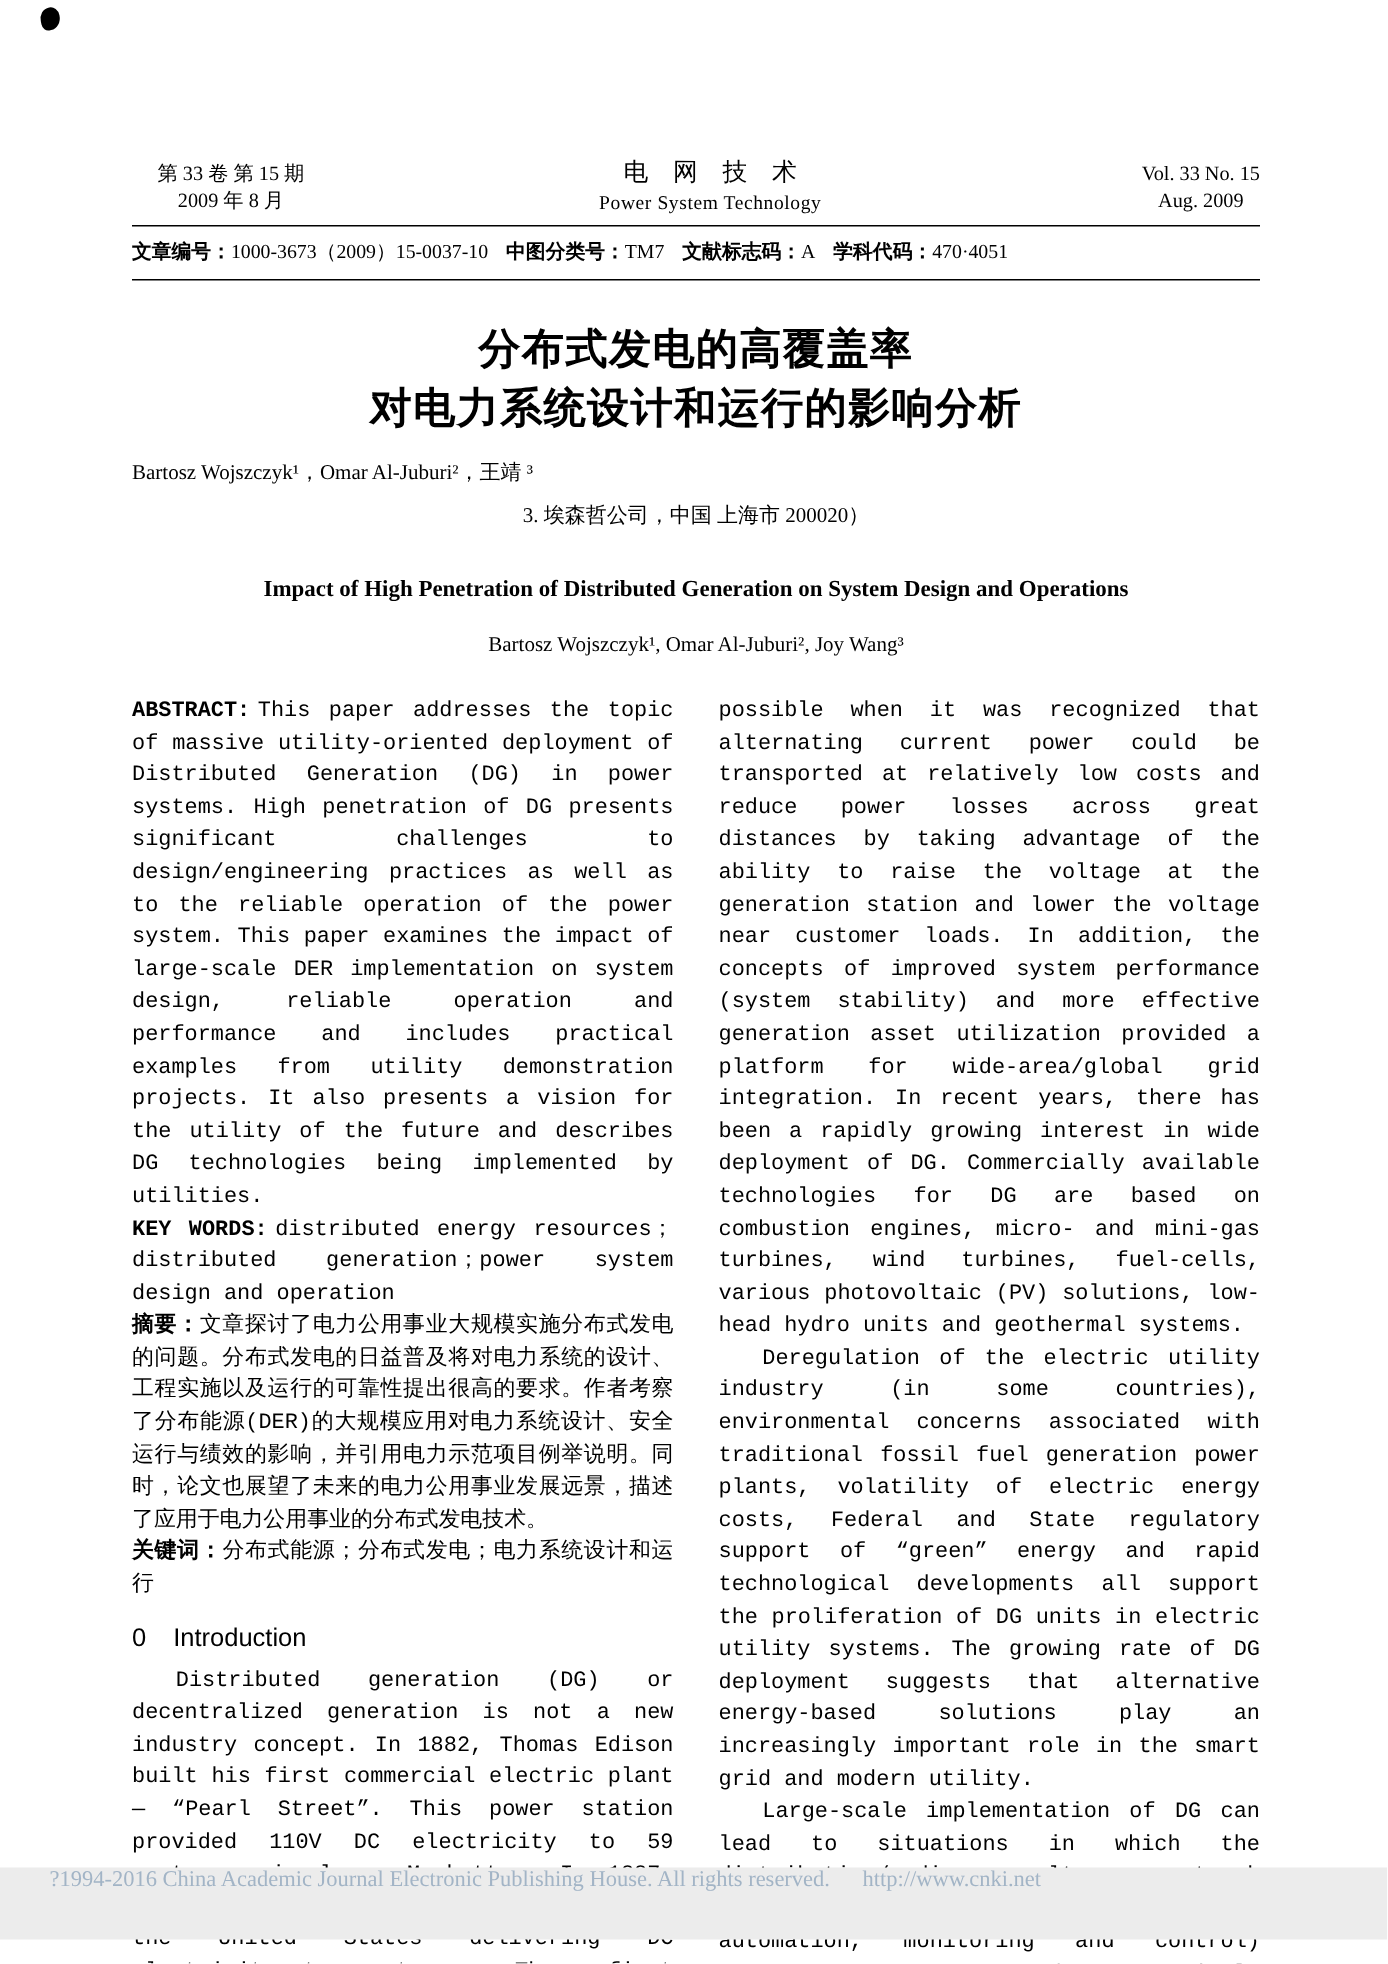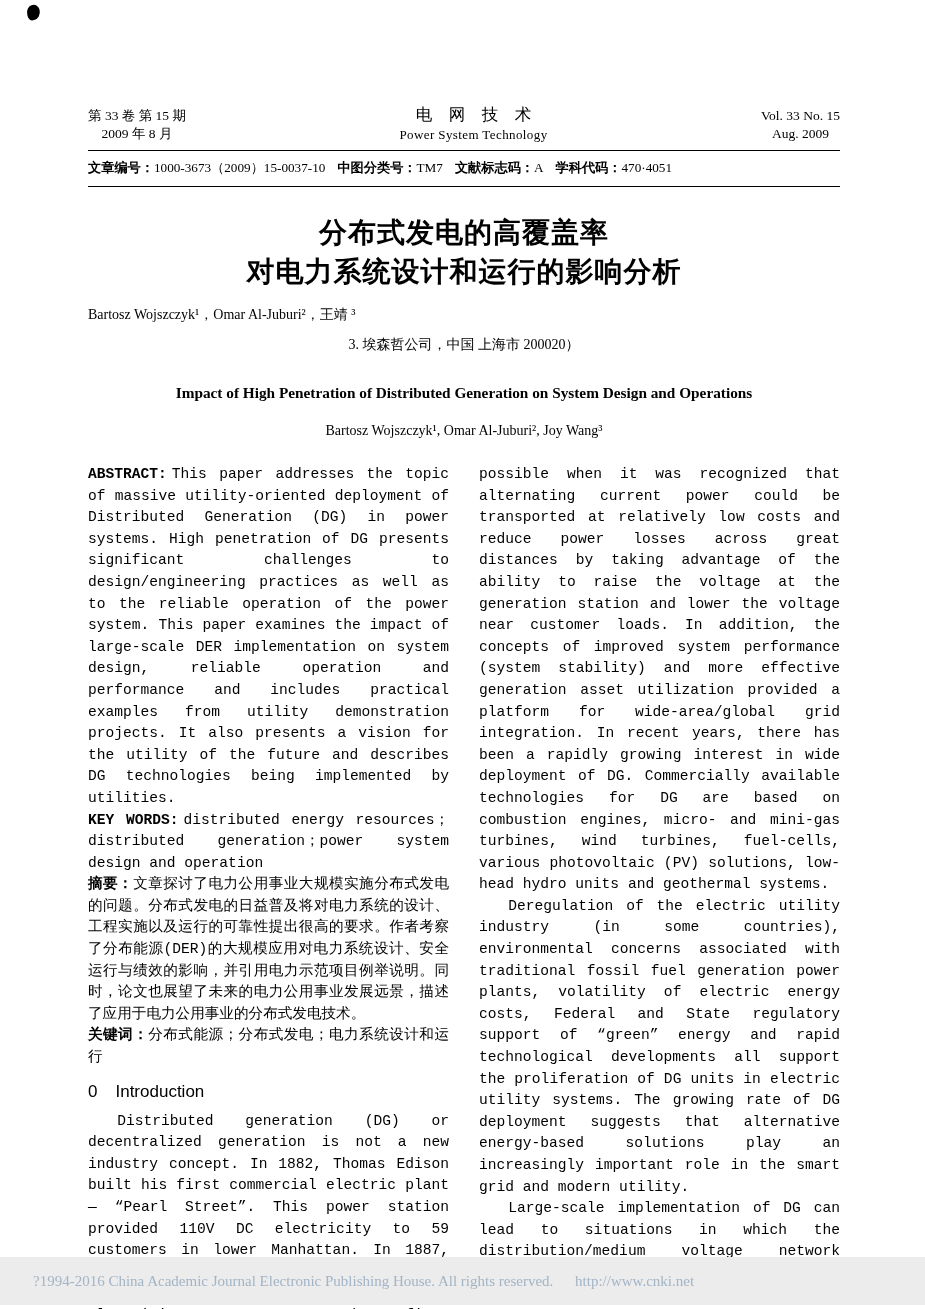--- a/index.html
+++ b/index.html
@@ -28,21 +28,21 @@
 
   .header {
     display: flex;
     justify-content: space-between;
     align-items: center;
     padding-bottom: 6px;
     border-bottom: 1px solid #000;
     font-size: 13.5px;
     line-height: 18px;
   }
-  .h-side { text-align: center; }
+  .h-side { text-align: center; margin-left: 17px; }
   .h-center { text-align: center; }
   .jt-cn { font-size: 16.5px; }
   .jt-en { font-size: 13px; margin-top: 2px; letter-spacing: 0.4px; }
 
   .meta-row {
     display: flex;
     gap: 12px;
     align-items: baseline;
     padding: 8px 0 9px 0;
     border-bottom: 1px solid #000;
@@ -81,26 +81,25 @@
     font-family: "Liberation Sans", "DejaVu Sans", sans-serif;
     font-size: 17px;
     line-height: 22px;
   }
   .sec-num { margin-right: 18px; }
   .p-indent { text-indent: 2em; }
 
   .footer-bar {
     position: absolute;
     left: 0;
-    bottom: 4px;
+    bottom: 16px;
     width: 100%;
     height: 48px;
     background: #ececec;
     display: flex;
-    align-items: center;
     font-size: 15px;
     color: #a2b4c6;
   }
   .footer-inner { padding-left: 33px; }
   .footer-url { margin-left: 18px; color: #a2b4c6; text-decoration: none; }
 </style>
 </head>
 <body>
 
 <div class="page">

